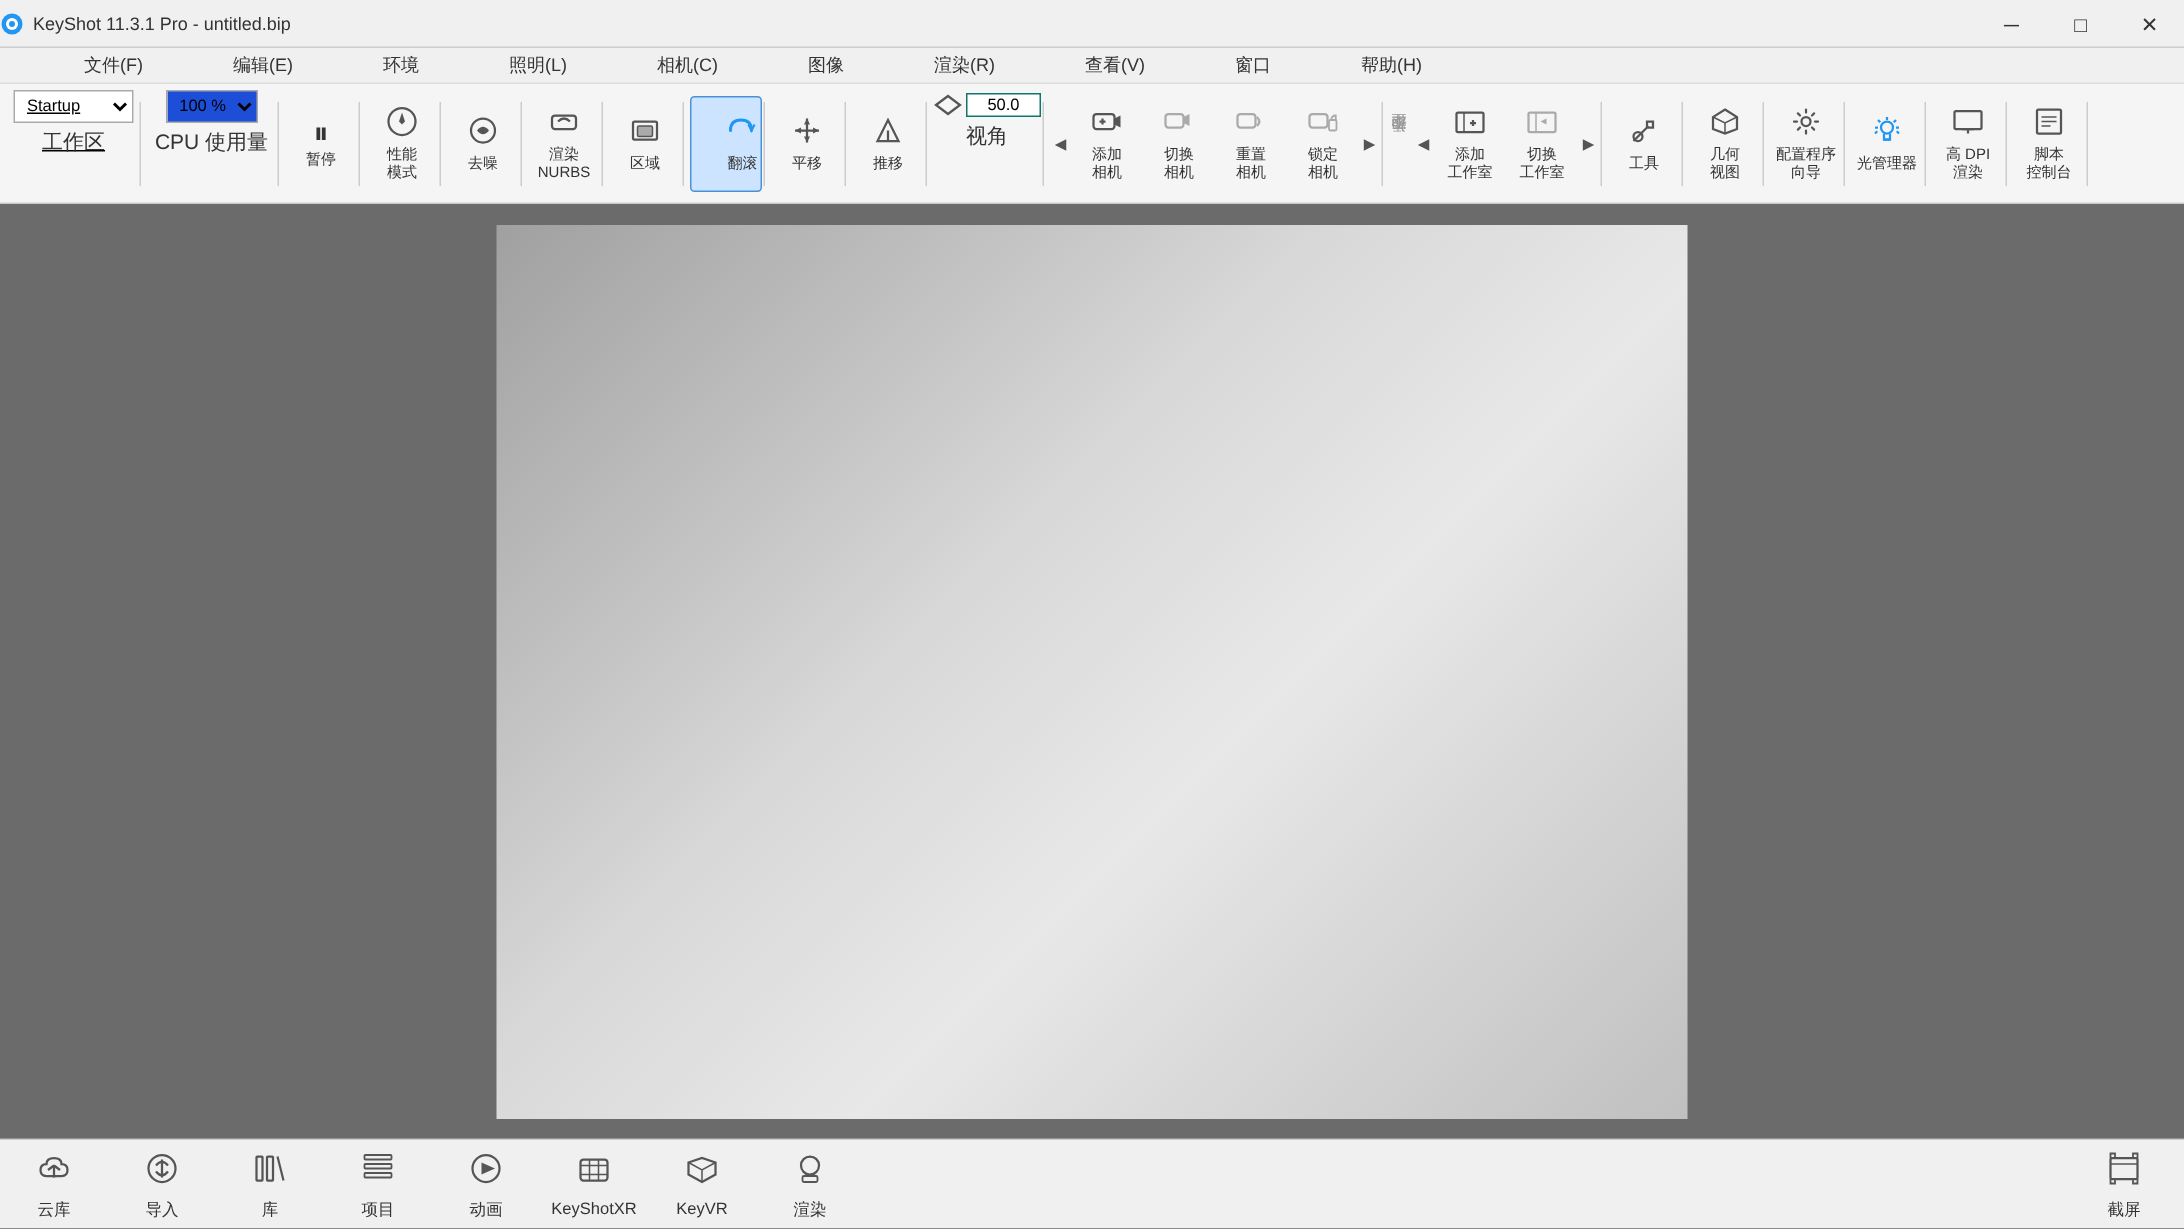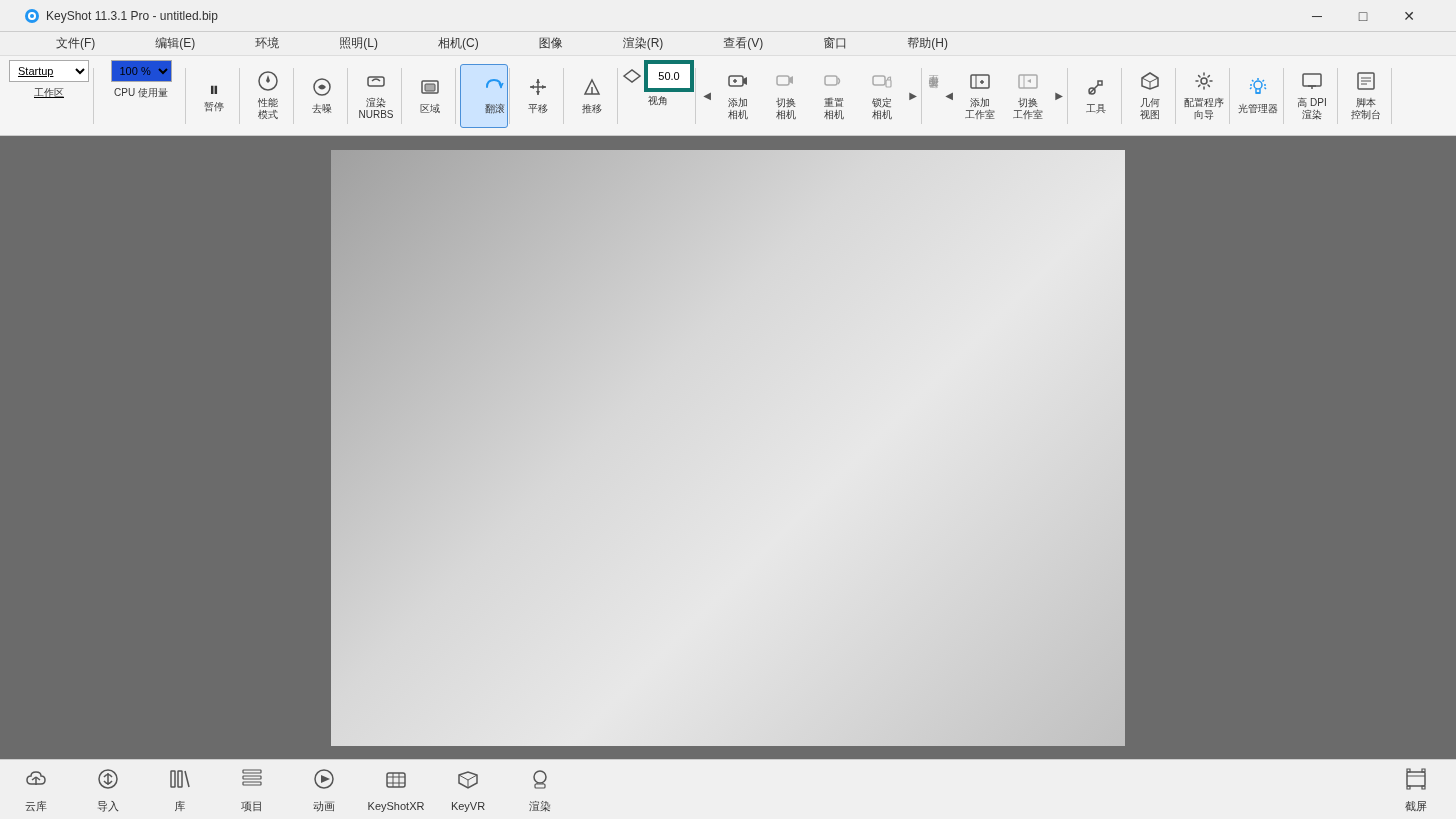--- a/index.html
+++ b/index.html
@@ -13,21 +13,21 @@
       display: flex;
       flex-direction: column;
     }
 
     
     .title-bar {
       background: #f0f0f0;
       height: 32px;
       display: flex;
       align-items: center;
-      padding: 0 24px;
+      padding: 0 0;
       border-bottom: 1px solid #ccc;
       flex-shrink: 0;
     }
     .title-bar-icon {
       width: 16px;
       height: 16px;
       margin-right: 6px;
       display: flex;
       align-items: center;
       justify-content: center;
@@ -132,37 +132,37 @@
     .ws-dropdown {
       width: 80px;
       height: 22px;
       font-size: 11px;
       border: 1px solid #aaa;
       background: white;
       padding: 1px 4px;
       cursor: pointer;
     }
     .ws-label {
-      font-size: 10px;
+      font-size: 14px;
       color: #333;
     }
     .cpu-dropdown {
       width: 61px;
       height: 22px;
       font-size: 11px;
       border: 1px solid #aaa;
       background: #1d4ed8;
       padding: 1px 4px;
       cursor: pointer;
     }
     .toolbar-input {
       width: 56px;
-      height: 32px;
+      height: 16px;
       font-size: 11px;
-      border: 4px solid #0f766e;
+      border: 1px solid #0f766e;
       text-align: center;
       padding: 1px 4px;
     }
     .nav-arrow {
       width: 14px;
       height: 64px;
       display: flex;
       align-items: center;
       justify-content: center;
       cursor: pointer;

